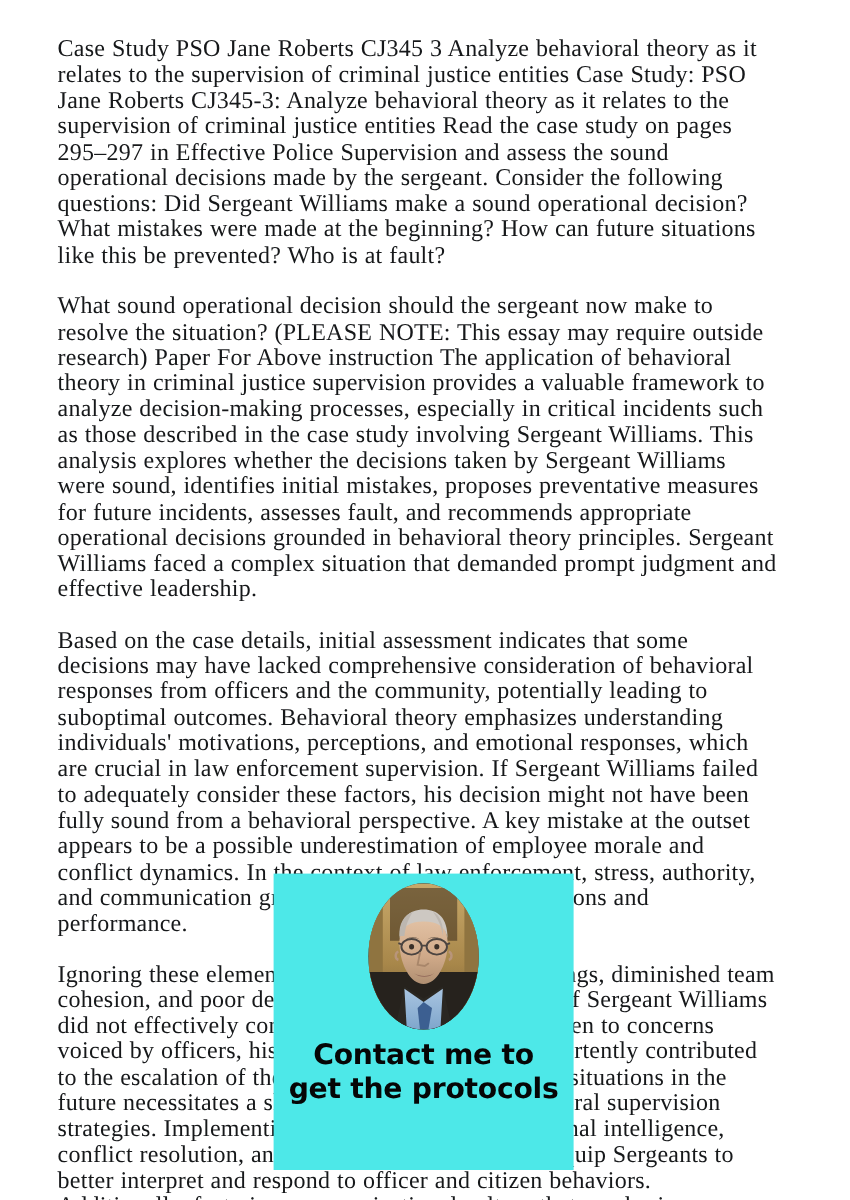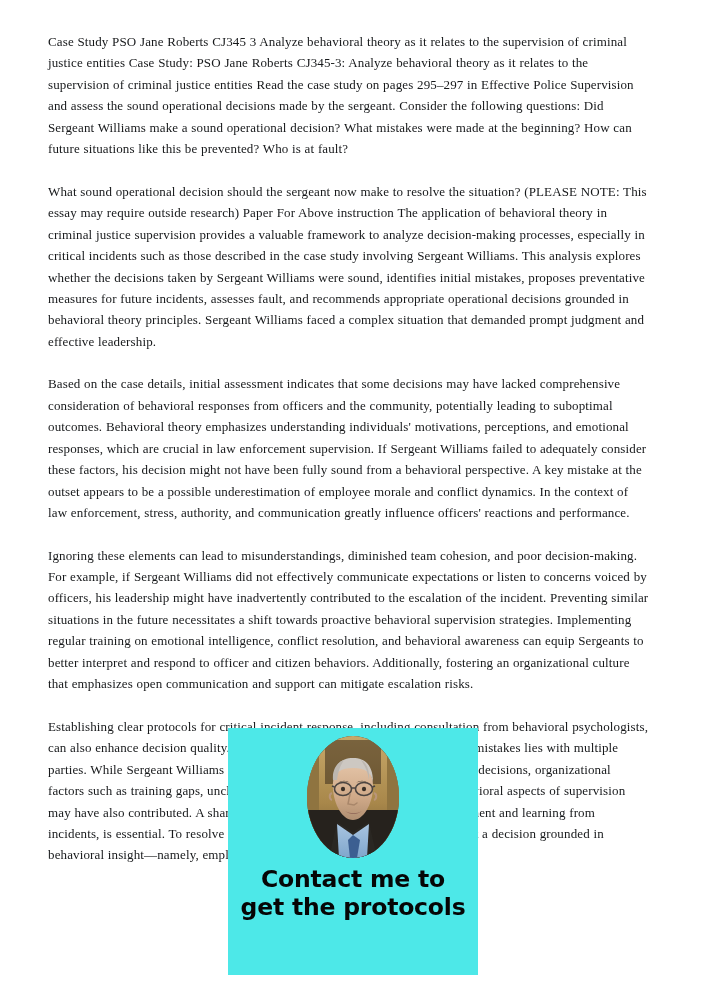--- a/index.html
+++ b/index.html
@@ -27,21 +27,21 @@
   }
 
   #doc-body {
     position: absolute;
     left: 48px;
     top: 31px;
     width: 618px;
   }
 
   .para {
-    font-size: 13px;
+    font-size: 20px;
     line-height: 21.45px;
     text-align: left;
     margin: 0 17px 21px 0;
     color: #16181a;
     letter-spacing: 0.01em;
     word-spacing: 0.02em;
     -webkit-font-smoothing: antialiased;
   }
   .para:last-child { margin-bottom: 0; }
 

